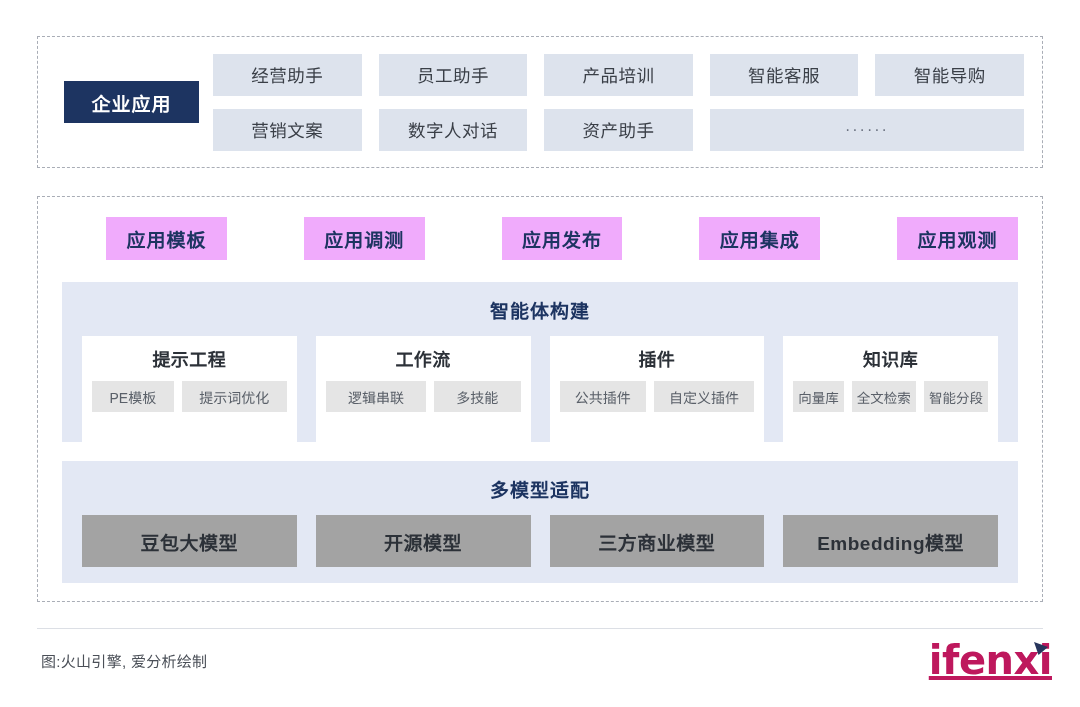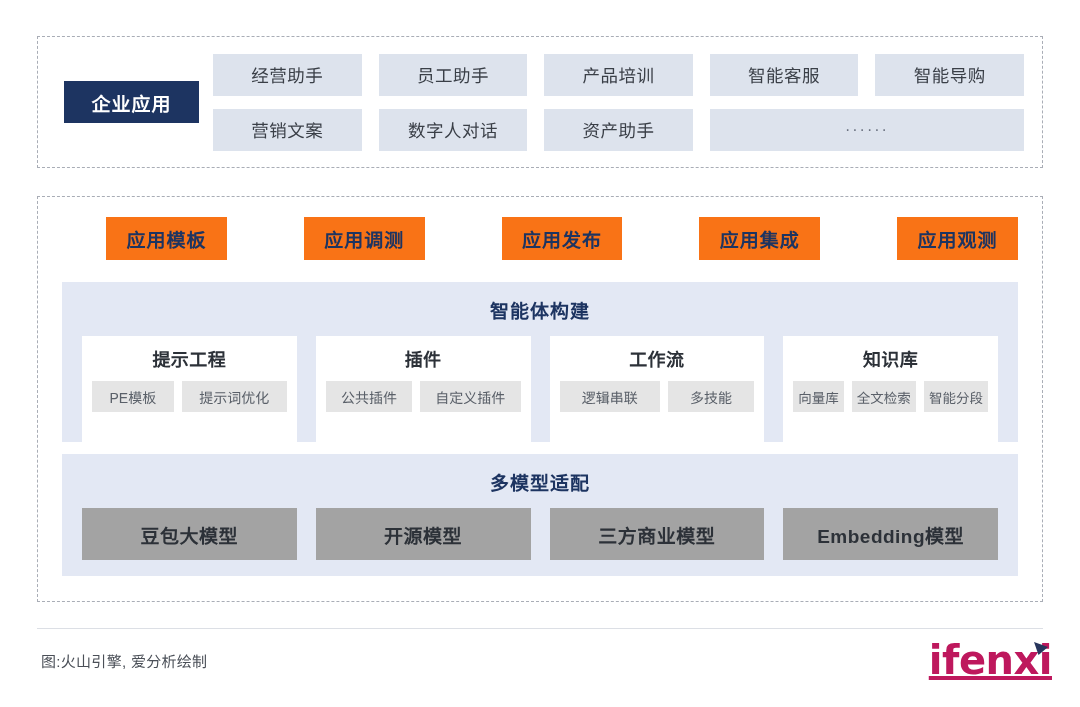--- a/index.html
+++ b/index.html
@@ -100,21 +100,21 @@
 
   .plat-toprow {
     display: grid;
     grid-template-columns: repeat(5, 1fr);
     column-gap: 33px;
     margin-bottom: 22px;
   }
 
   .plat-chip {
     height: 43px;
-    background: #f97316;
+    background: #f0abfc;
     display: flex;
     align-items: center;
     justify-content: center;
     font-size: 19px;
     font-weight: bold;
     color: #1d3461;
     letter-spacing: 1px;
     margin-left: 44px;
   }
 
@@ -128,21 +128,21 @@
     text-align: center;
     font-size: 19px;
     font-weight: bold;
     color: #1d3461;
     letter-spacing: 1px;
     margin-bottom: 13px;
   }
 
   #panel-agent {
     height: 160px;
-    margin-bottom: 12px;
+    margin-bottom: 19px;
   }
 
   .agent-grid {
     display: grid;
     grid-template-columns: repeat(4, 1fr);
     column-gap: 19px;
   }
 
   .agent-card {
     background: #ffffff;
@@ -298,32 +298,32 @@
 
         <div class="agent-card">
           <div class="agent-card-title">提示工程</div>
           <div class="agent-tags">
             <div class="agent-tag">PE模板</div>
             <div class="agent-tag">提示词优化</div>
           </div>
         </div>
 
         <div class="agent-card">
+          <div class="agent-card-title">工作流</div>
+          <div class="agent-tags">
+            <div class="agent-tag">逻辑串联</div>
+            <div class="agent-tag">多技能</div>
+          </div>
+        </div>
+
+        <div class="agent-card">
           <div class="agent-card-title">插件</div>
           <div class="agent-tags">
             <div class="agent-tag">公共插件</div>
             <div class="agent-tag">自定义插件</div>
-          </div>
-        </div>
-
-        <div class="agent-card">
-          <div class="agent-card-title">工作流</div>
-          <div class="agent-tags">
-            <div class="agent-tag">逻辑串联</div>
-            <div class="agent-tag">多技能</div>
           </div>
         </div>
 
         <div class="agent-card">
           <div class="agent-card-title">知识库</div>
           <div class="agent-tags">
             <div class="agent-tag narrow">向量库</div>
             <div class="agent-tag narrow">全文检索</div>
             <div class="agent-tag narrow">智能分段</div>
           </div>

